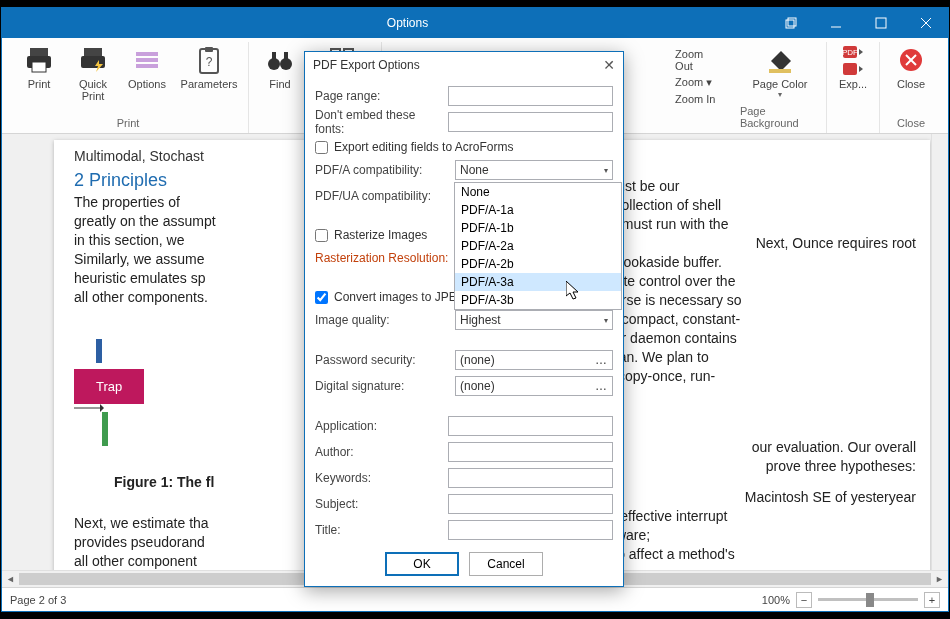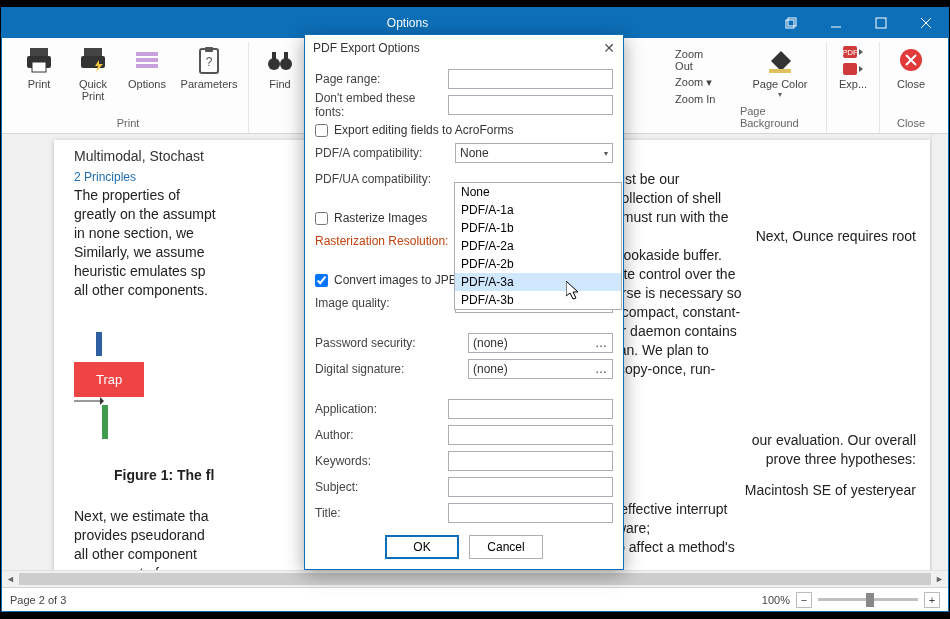--- a/index.html
+++ b/index.html
@@ -16,51 +16,51 @@
   .rbtn.wide { width: 66px; }
   .rbtn .ic { width: 32px; height: 32px; display: flex; align-items: center; justify-content: center; margin-bottom: 2px; }
   .rbtn .lbl { line-height: 12px; }
   .rbtn .tri { font-size: 8px; color: #666; }
   .rgroup .grplbl { font-size: 11px; color: #666; padding: 2px 0 4px 0; }
   .navcol { display: flex; flex-direction: column; gap: 4px; padding-top: 6px; font-size: 11px; color: #444; }
   .navcol div { cursor: pointer; }
   .content { flex: 1; background: #f0f0f0; position: relative; overflow: hidden; }
   .page { position: absolute; left: 52px; top: 6px; right: 18px; height: 560px; background: #fff; box-shadow: 0 1px 4px rgba(0,0,0,0.25); padding: 8px 20px 0 20px; font-size: 14px; color: #222; }
   .page .hline { color: #333; }
-  .page h2 { color: #1f6cb0; font-weight: 400; font-size: 12px; margin: 6px 0 2px 0; }
+  .page h2 { color: #1f6cb0; font-weight: 400; font-size: 18px; margin: 6px 0 2px 0; }
   .page .body { text-align: justify; line-height: 19px; }
   .page .right { position: absolute; left: 490px; top: 8px; width: 372px; }
   .page .right .body { text-align: justify; }
   .trapbox { margin-top: 26px; display: inline-block; }
-  .trap { display: inline-block; background: #ef4444; color: #fff; padding: 10px 22px; font-size: 13px; }
+  .trap { display: inline-block; background: #be185d; color: #fff; padding: 10px 22px; font-size: 13px; }
   .greenbar { display:inline-block; width:6px; height:34px; background:#3f9b4e; vertical-align:middle; margin-left:28px;}
   .figlabel { margin-top: 28px; font-size: 14px; text-align:left; padding-left:40px;font-weight:bold;}
   .vscroll { position: absolute; right: 0; top: 0; bottom: 0; width: 17px; background: #f0f0f0; border-left: 1px solid #e0e0e0; }
   .hscroll { position: absolute; left: 0; right: 0; bottom: 0; height: 17px; background: #f0f0f0; border-top: 1px solid #e0e0e0; }
   .hscroll .thumb { position:absolute; left:17px; right:17px; top:2px; bottom:2px; background:#cdcdcd;}
   .hscroll .arr { position:absolute; top:0; bottom:0; width:17px; display:flex;align-items:center;justify-content:center;color:#666;font-size:9px;}
   .statusbar { height: 24px; background: #fff; border-top: 1px solid #d5d5d5; display: flex; align-items: center; font-size: 11px; color: #444; padding: 0 8px; }
   .statusbar .spacer { flex: 1; }
   .zoom { display: flex; align-items: center; gap: 6px; }
   .zoom .slider { width: 100px; height: 3px; background: #c0c0c0; position: relative; }
   .zoom .slider .knob { position: absolute; left: 48px; top: -5px; width: 8px; height: 14px; background: #888; }
   .zoom .btn { width:16px; height:16px; border:1px solid #bbb; display:flex;align-items:center;justify-content:center; font-size:11px; cursor:pointer;}
   
-  .dialog { position: absolute; left: 304px; top: 34px; width: 320px; height: 536px; background: #fff; border: 1px solid #0d6fb8; box-shadow: 0 4px 18px rgba(0,0,0,.35); font-size: 12px; color: #333; z-index: 50; }
+  .dialog { position: absolute; left: 304px; top: 51px; width: 320px; height: 536px; background: #fff; border: 1px solid #0d6fb8; box-shadow: 0 4px 18px rgba(0,0,0,.35); font-size: 12px; color: #333; z-index: 50; }
   .dlg-title { height: 26px; display: flex; align-items: center; padding: 0 8px; }
   .dlg-title .t { flex: 1; color: #333; }
   .dlg-title .x { font-size: 14px; cursor: pointer; color:#555;}
   .dlg-body { padding: 6px 10px 0 10px; }
   .frow { display: flex; align-items: center; height: 24px; margin-bottom: 2px; }
   .frow .flab { width: 140px; color: #444; }
   .frow .flab.dis { color: #c2410c; }
   .frow input[type=text] { flex:1; height: 20px; border: 1px solid #abadb3; padding: 0 4px; font-size: 12px; }
   .frow .sel { flex:1; height: 20px; border: 1px solid #abadb3; padding: 0 4px; font-size: 12px; display:flex; align-items:center; justify-content:space-between; background:#fff; cursor:pointer;}
   .frow .sel .arr { font-size:8px; color:#555;}
-  .frow .readonly { flex:1; height:20px; border:1px solid #abadb3; display:flex; align-items:center; justify-content:space-between; padding:0 4px;margin-left:13px;}
+  .frow .readonly { flex:1; height:20px; border:1px solid #abadb3; display:flex; align-items:center; justify-content:space-between; padding:0 4px;}
   .frow .readonly .dots { letter-spacing:1px; cursor:pointer;}
   .chk { display:flex; align-items:center; gap:6px; height:22px; }
   .chk input { width:13px; height:13px; }
   .sep { height: 14px; }
   .dlg-foot { position:absolute; bottom:0; left:0; right:0; height:44px; display:flex; align-items:center; justify-content:center; gap:10px; }
   .dlg-foot button { width:74px; height:24px; border:1px solid #adadad; background:#fff; font-size:12px; cursor:pointer;}
   .dlg-foot button.primary { border:2px solid #0d6fb8; }
   
   .dd { position:absolute; left:454px; top:182px; width:168px; background:#fff; border:1px solid #abadb3; z-index:60; font-size:12px; }
   .dd .opt { height:18px; padding:0 6px; display:flex; align-items:center; cursor:pointer; }
@@ -236,21 +236,21 @@
     </div>
   </div>
 
   <div class="content">
     <div class="page">
       <div class="hline">Multimodal, Stochast</div>
       <h2>2 Principles</h2>
       <div class="body" style="width:150px">
         <div>The properties of</div>
         <div>greatly on the assumpt</div>
-        <div>in none section, we</div>
+        <div>in this section, we</div>
         <div>Similarly, we assume</div>
         <div>heuristic emulates sp</div>
         <div>all other components.</div>
       </div>
       <div class="trapbox">
         <svg width="44" height="36" style="vertical-align:middle">
             <rect x="22" y="6" width="6" height="24" fill="#2d5fa3"></rect>
           </svg>
         <span class="trap">Trap</span>
         <svg width="30" height="8" style="vertical-align:middle">

